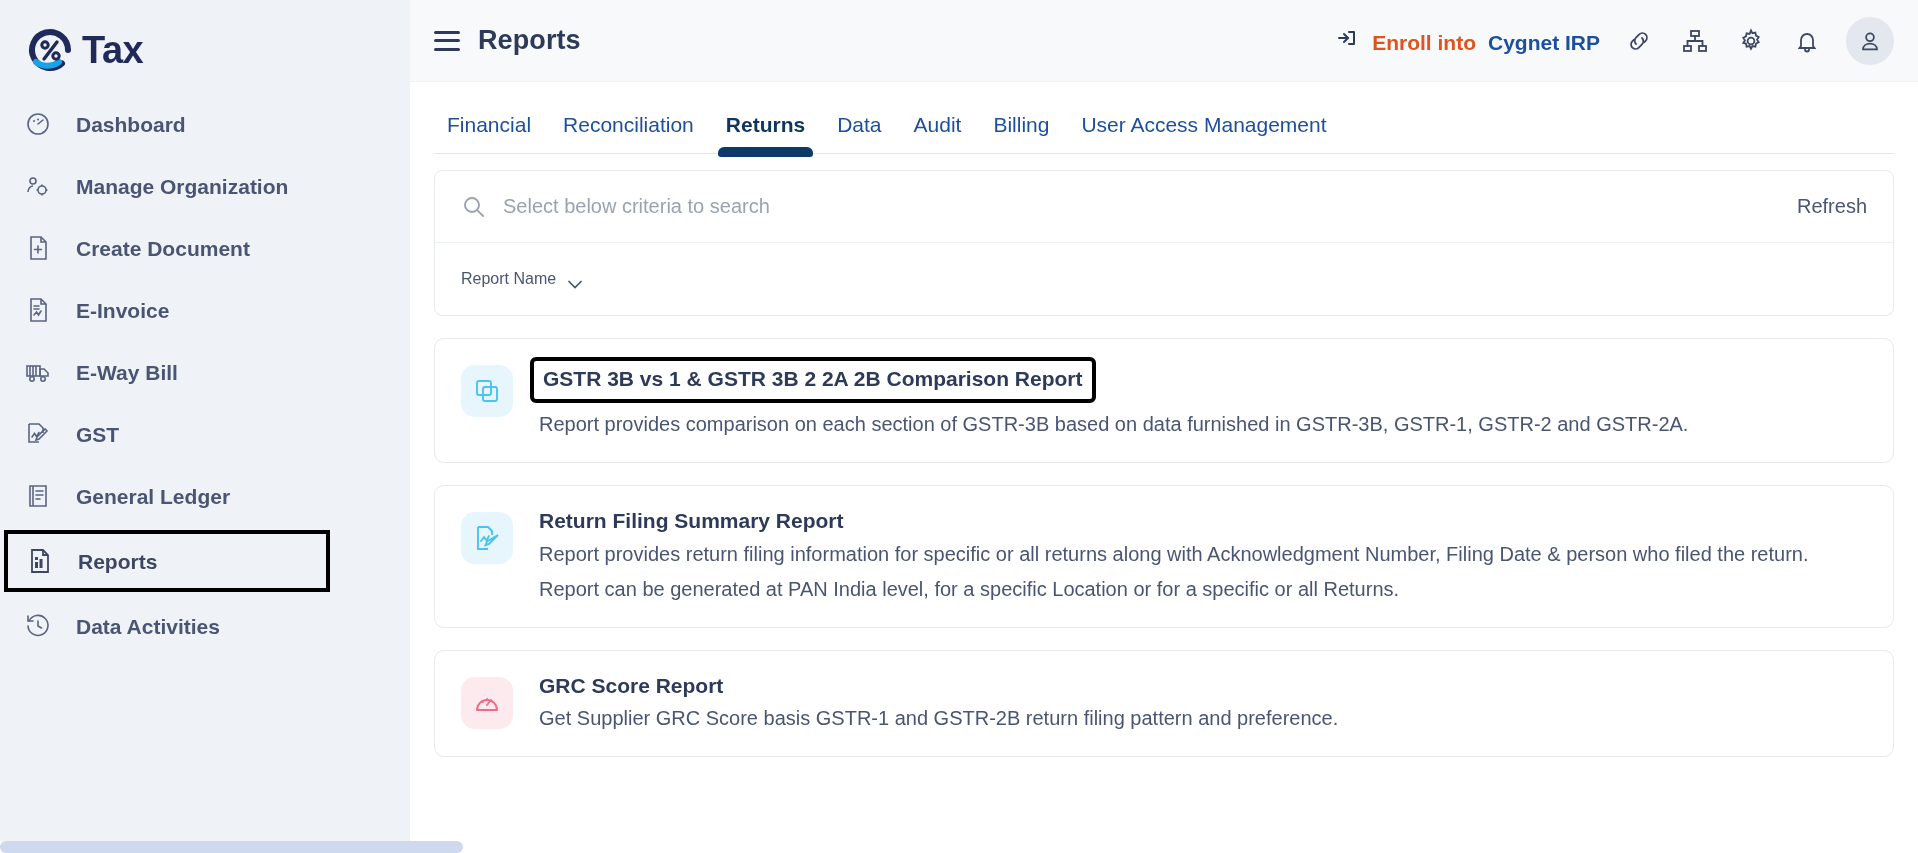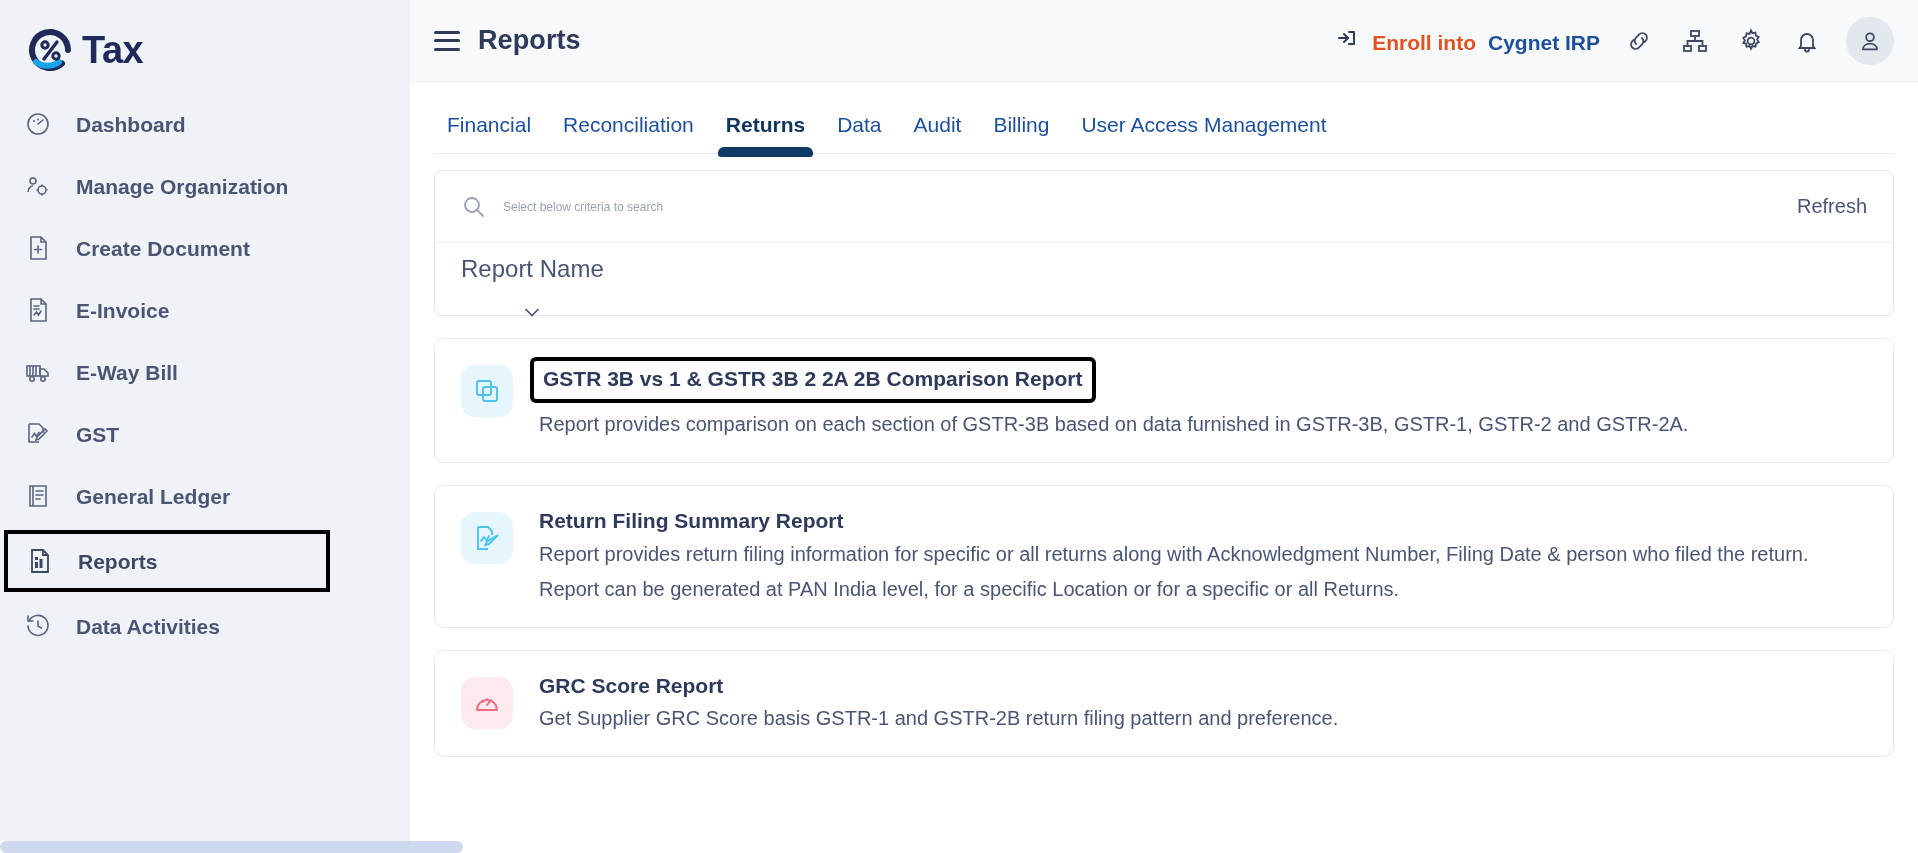--- a/index.html
+++ b/index.html
@@ -173,42 +173,42 @@
   .search-row {
     display: flex;
     align-items: center;
     height: 72px;
     padding: 0 26px;
     border-bottom: 1px solid #eceff3;
   }
   .search-icon { width: 26px; height: 26px; margin-right: 16px; flex:0 0 26px; }
   .search-input {
     border: none; outline: none;
-    font-size: 12px;
+    font-size: 20px;
     color: #8a93a5;
     font-family: "Liberation Sans", sans-serif;
     flex: 1 1 auto;
     background: transparent;
   }
   .search-input::placeholder { color: #9aa2b2; }
   .refresh-link {
     font-size: 20px;
     color: #4a5573;
     cursor: pointer;
     white-space: nowrap;
   }
   .criteria-row {
     height: 72px;
     display: flex;
     align-items: center;
     padding: 0 26px;
   }
   .criteria {
     display: flex; align-items: center; gap: 12px;
-    font-size: 24px; color: #4a5573; cursor: pointer; flex-direction: column;
+    font-size: 16px; color: #4a5573; cursor: pointer;
   }
   .chev { width: 14px; height: 9px; }
 
   
   .cards { margin-top: 22px; }
   .rcard {
     border: 1px solid #e6e9ee;
     border-radius: 10px;
     background: #ffffff;
     display: flex;

